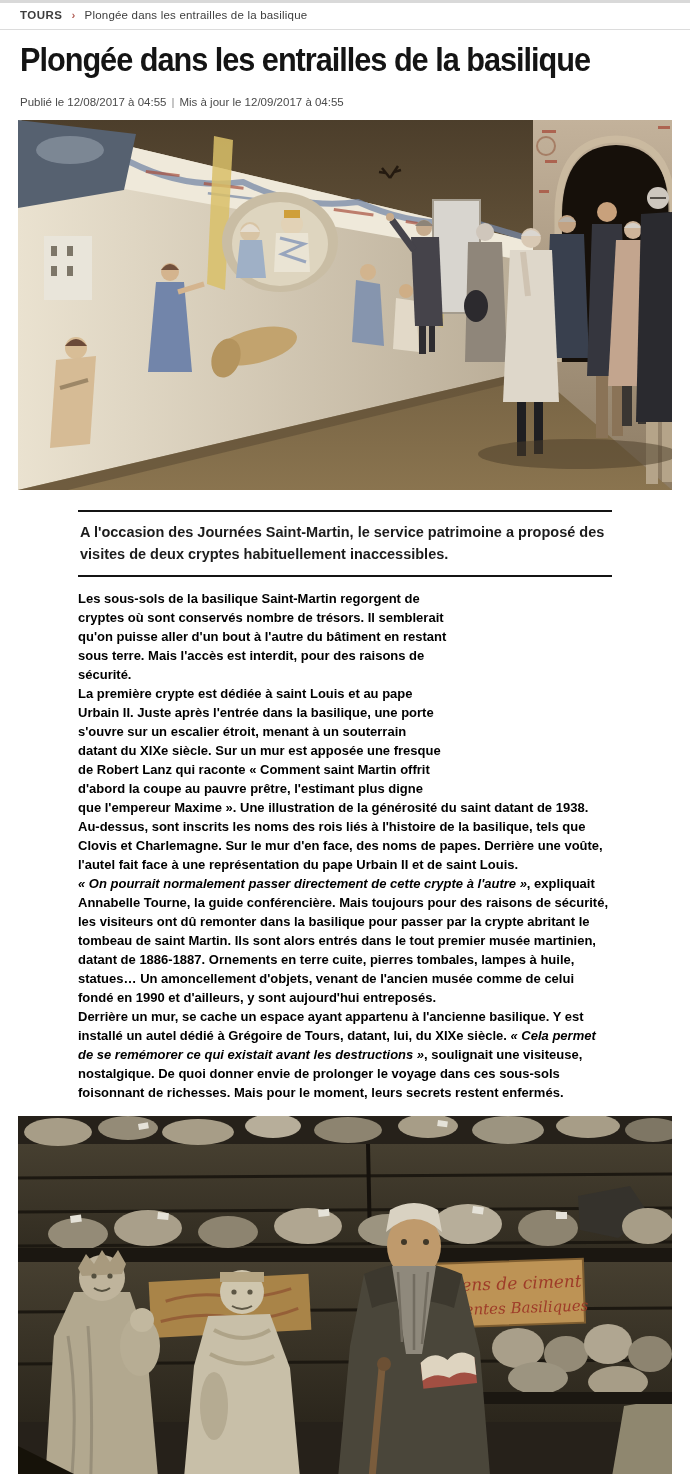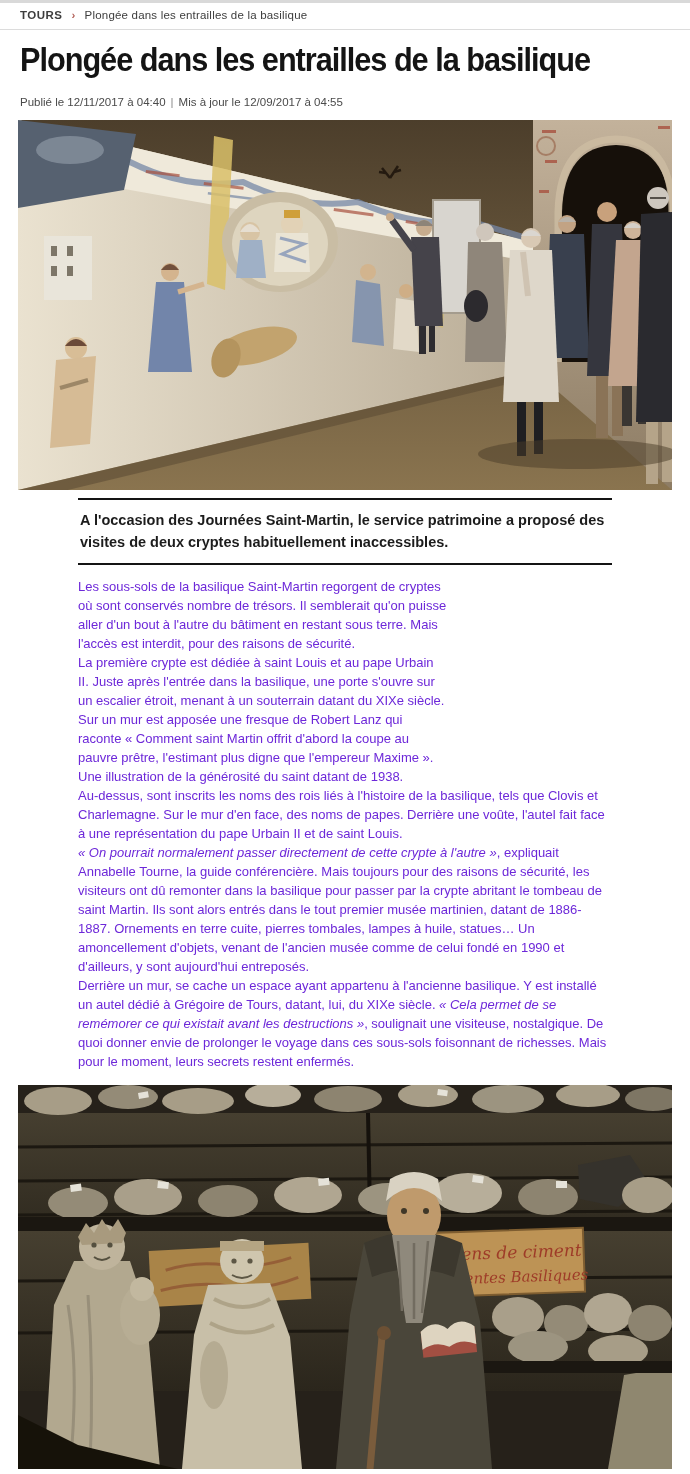--- a/index.html
+++ b/index.html
@@ -20,45 +20,45 @@
   .title{
     margin:10px 0 0 20px;font-size:33px;line-height:40px;font-weight:bold;color:#141414;
     letter-spacing:-1.1px;white-space:nowrap;transform:scaleX(.93);transform-origin:left top;
   }
   .meta{margin:16px 0 0 20px;font-size:11.5px;color:#4a4a4a;}
   .meta-sep{margin:0 5px;color:#8a8a8a;}
   
   figure.photo{margin:12px 18px 0 18px;padding:0;line-height:0;}
   figure.photo svg{display:block;}
   
-  .col{margin:8px 0 0 78px;width:534px;}
+  .col{margin:20px 0 0 78px;width:534px;}
   .lede{
     border-top:2px solid #141414;border-bottom:2px solid #141414;
     padding:9px 2px 10px 2px;font-size:14.5px;line-height:22px;font-weight:bold;color:#1c1c1c;
   }
-  .body{margin-top:12px;font-size:13px;line-height:19px;color:#6d28d9;}
+  .body{margin-top:12px;font-size:13px;line-height:19px;color:#000000;font-weight:bold;}
   .body p{margin:0;}
   .body em{font-style:italic;text-align:right;}
   .ad-space{float:right;width:165px;height:192px;}
   figure.second{margin-top:14px;}
 </style>
 </head>
 <body>
 
 <div class="top-strip"></div>
 
 <header class="crumbs">
   <a class="crumb-link">TOURS</a><span class="crumb-sep">›</span><span class="crumb-cur">Plongée dans les entrailles de la basilique</span>
 </header>
 
 <main>
   <h1 class="title">Plongée dans les entrailles de la basilique</h1>
 
   <div class="meta">
-    <span>Publié le 12/11/2017 à 04:40</span><span class="meta-sep">|</span><span>Mis à jour le 12/09/2017 à 04:55</span>
+    <span>Publié le 12/08/2017 à 04:55</span><span class="meta-sep">|</span><span>Mis à jour le 12/09/2017 à 04:55</span>
   </div>
 
   <figure class="photo hero">
     <svg viewBox="0 0 654 370" width="654" height="370" preserveAspectRatio="none">
       <defs>
         <linearGradient id="floorg" x1="0" y1="0" x2="0" y2="1">
           <stop offset="0" stop-color="#4c3e2b"></stop>
             <stop offset="1" stop-color="#8a744f"></stop>
         </linearGradient>
         <linearGradient id="wallg" x1="0" y1="0" x2="1" y2="0">

